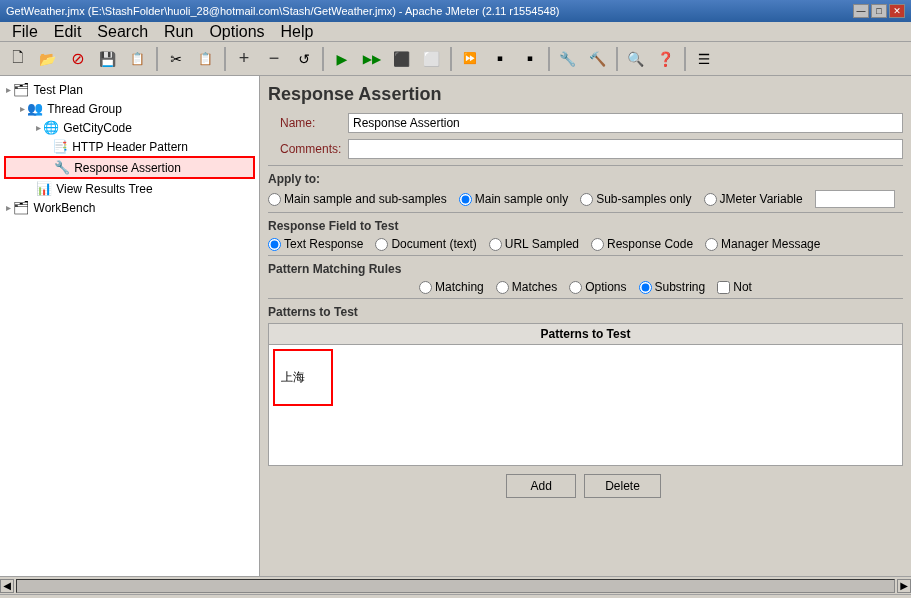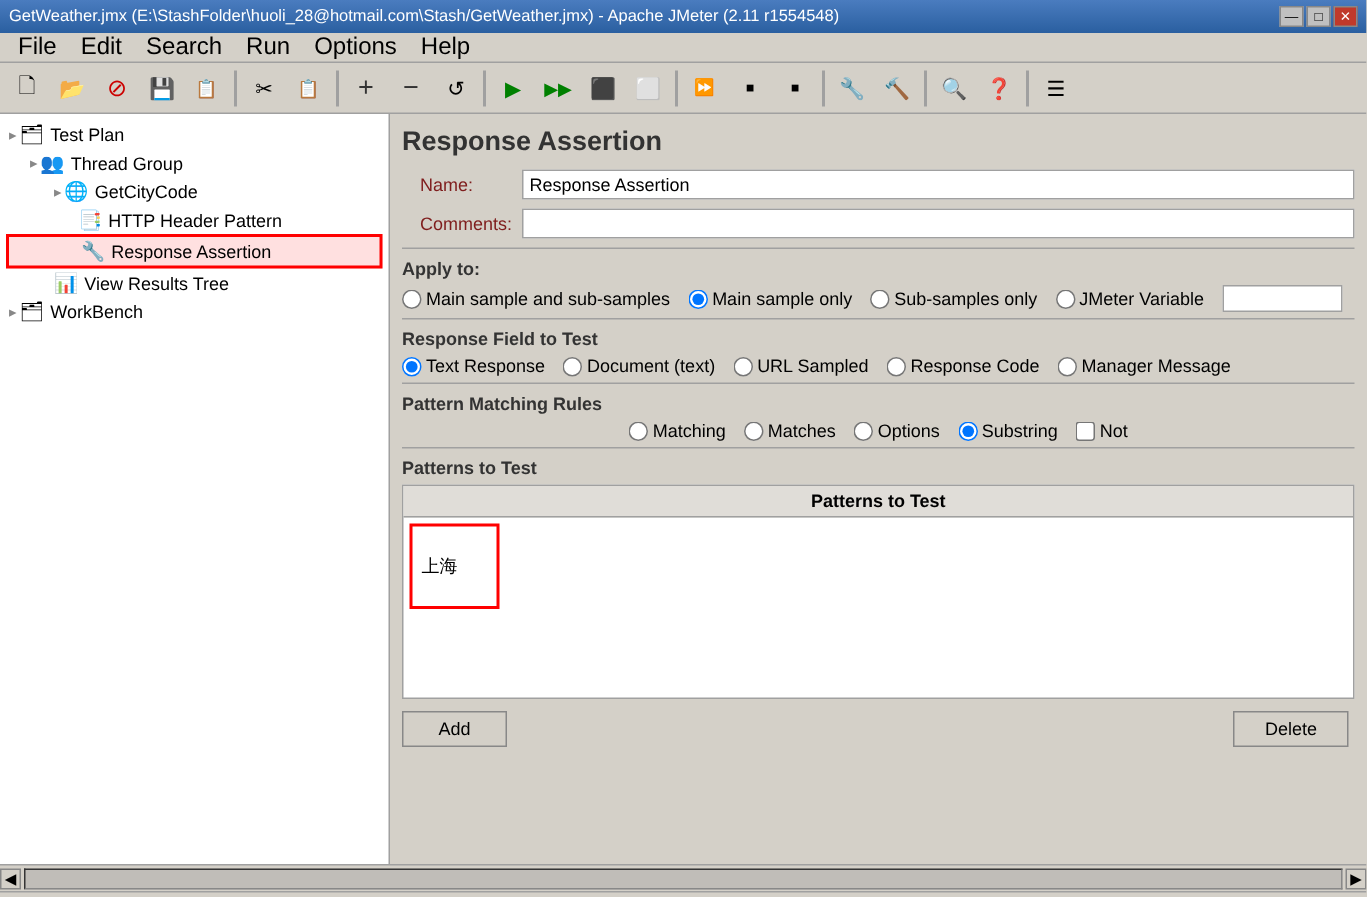--- a/index.html
+++ b/index.html
@@ -230,21 +230,21 @@
       flex: 1;
       height: 14px;
       background: #c0bdb8;
       border: 1px inset #888;
       margin: 2px;
     }
 
     
     .buttons-row {
       display: flex;
-      justify-content: space-between;
+      justify-content: center;
       gap: 8px;
       margin-top: 8px;
       padding-right: 4px;
     }
     .action-btn {
       padding: 4px 20px;
       background: #d4d0c8;
       border: 1px solid #888;
       cursor: pointer;
       font-size: 12px;

